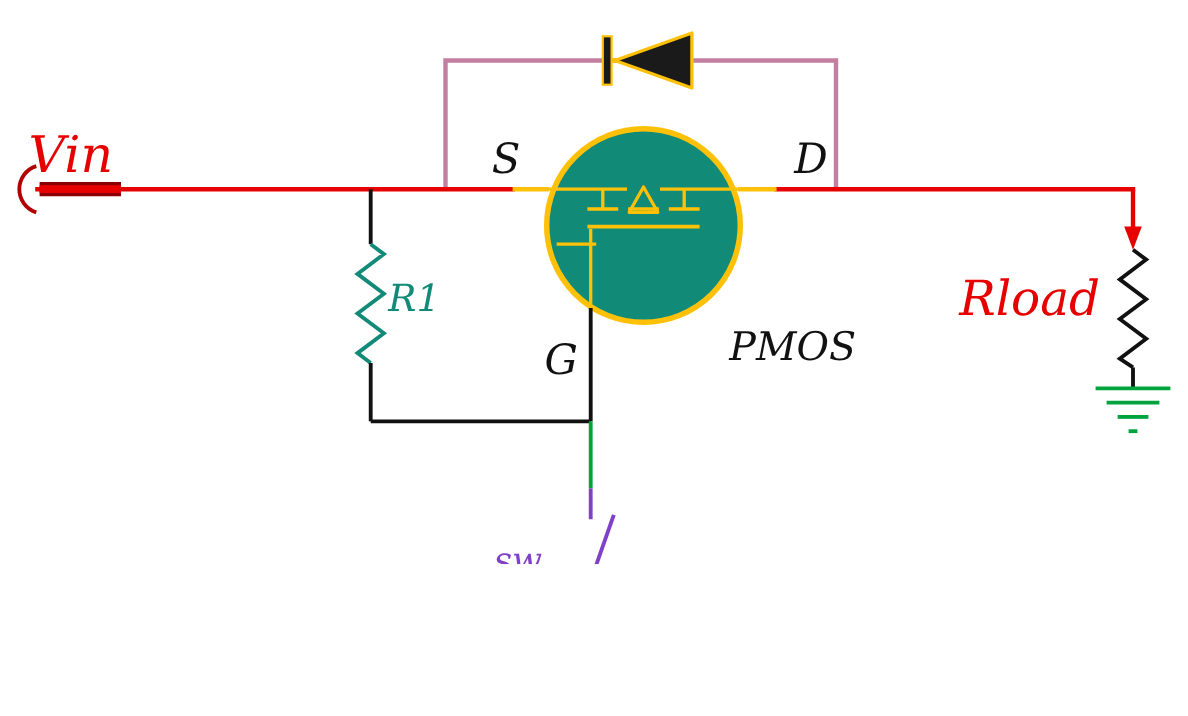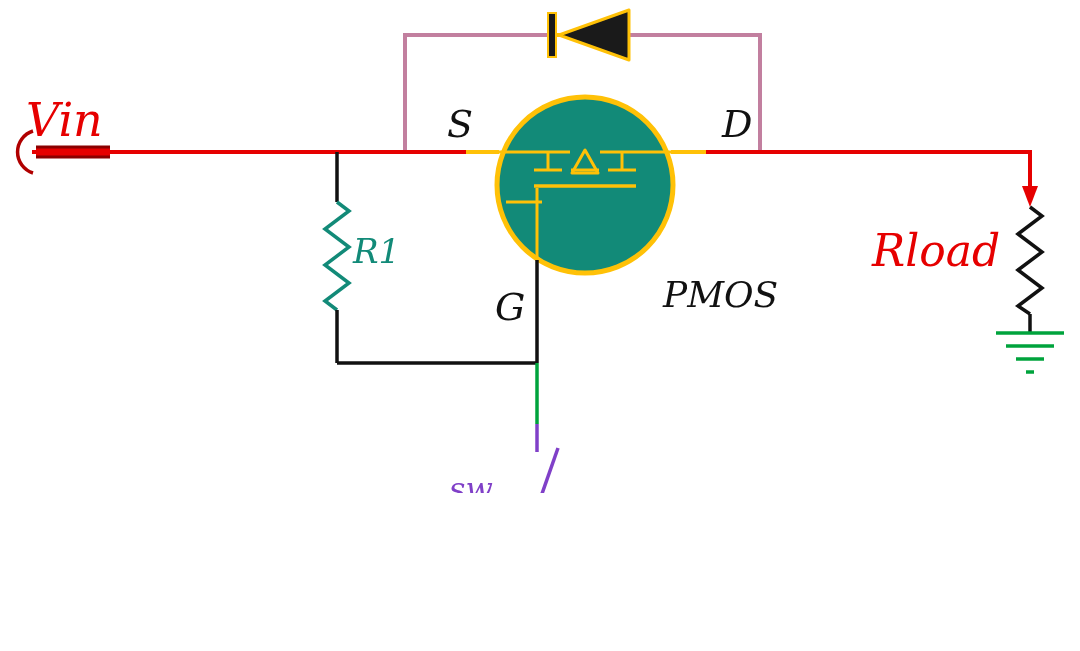--- a/index.html
+++ b/index.html
@@ -1,17 +1,17 @@
 <!DOCTYPE html>
 <html><head>
 <meta charset="utf-8">
 <style>
   html,body{margin:0;padding:0;background:#ffffff;}
   #canvas{position:relative;width:1080px;height:493px;background:#ffffff;overflow:hidden;
-          font-family:"DejaVu Serif", serif;}
+          font-family:"DejaVu Serif", serif;margin-top:20px;}
   svg{position:absolute;left:0;top:0;}
   .wire-red{stroke:#e60000;stroke-width:4;fill:none;stroke-linecap:butt;}
   .wire-red-thickcore{stroke:#e60000;stroke-width:7;fill:none;}
   .wire-red-thickedge{stroke:#8b0000;stroke-width:13;fill:none;}
   .term-arc{stroke:#b00000;stroke-width:3.5;fill:none;}
   .wire-black{stroke:#111111;stroke-width:3.5;fill:none;}
   .wire-pink{stroke:#c27f9f;stroke-width:4;fill:none;}
   .wire-yellow{stroke:#ffc107;stroke-width:4;fill:none;}
   .sym-yellow{stroke:#ffc107;stroke-width:3;fill:none;stroke-linejoin:round;}
   .sym-yellow-thick{stroke:#ffc107;stroke-width:3.5;fill:none;}

